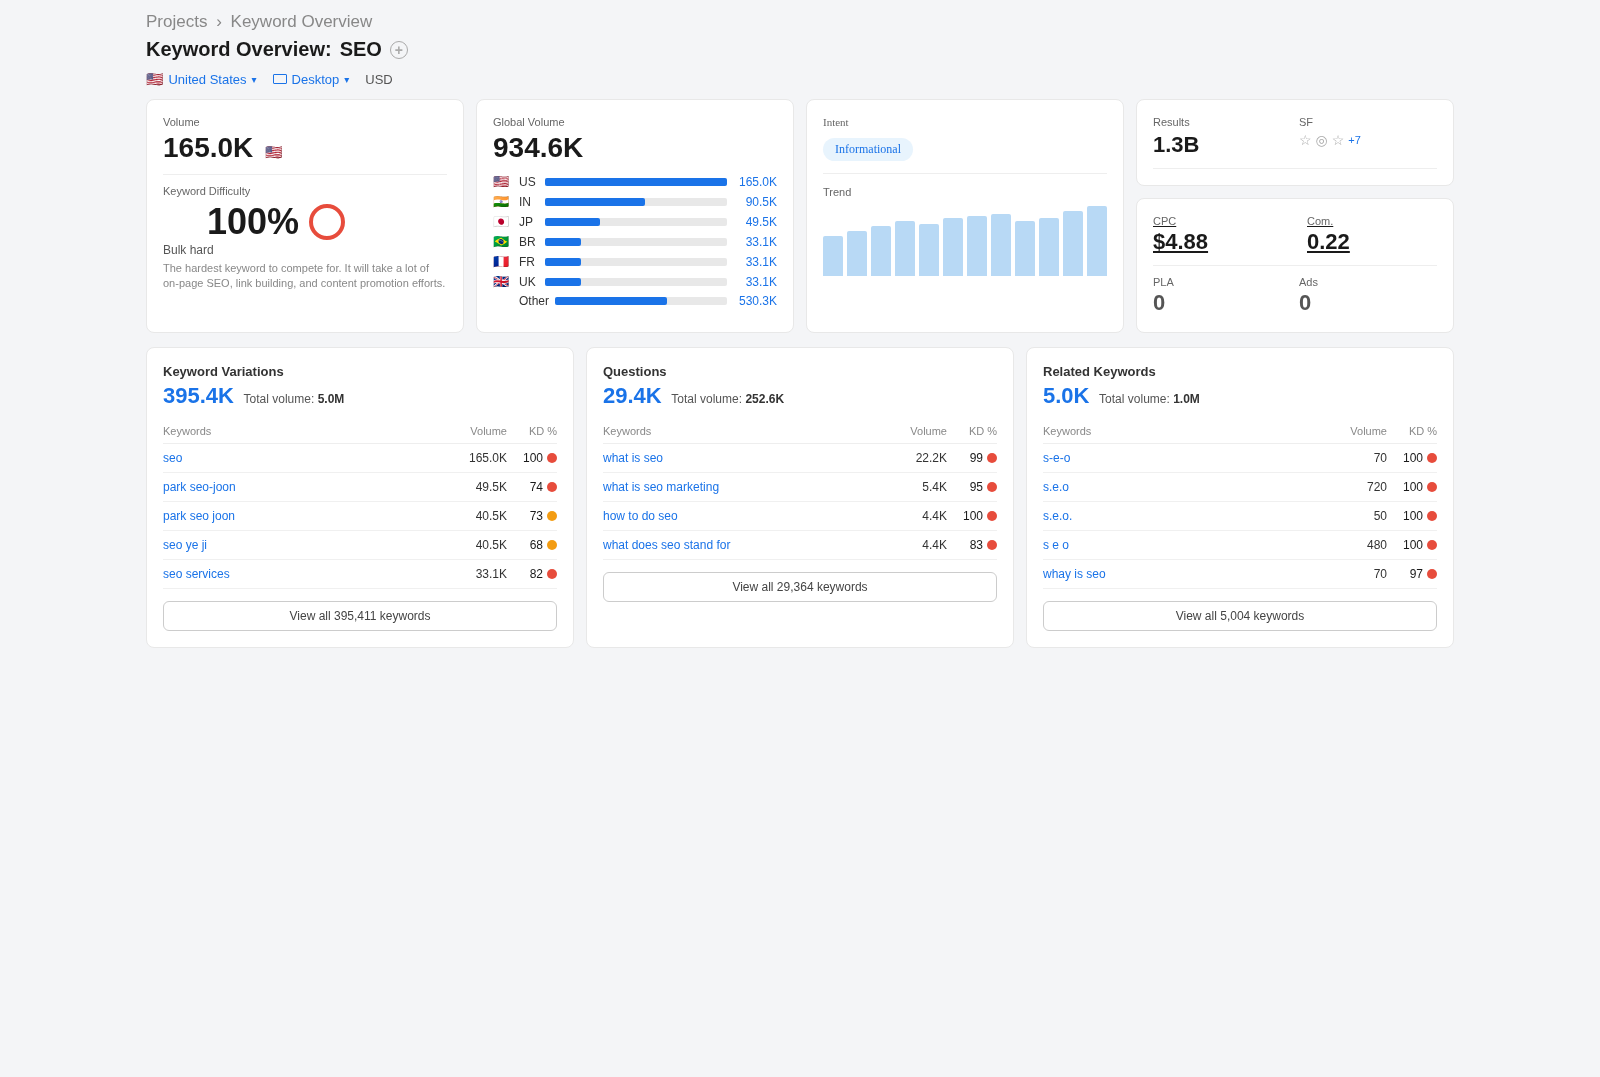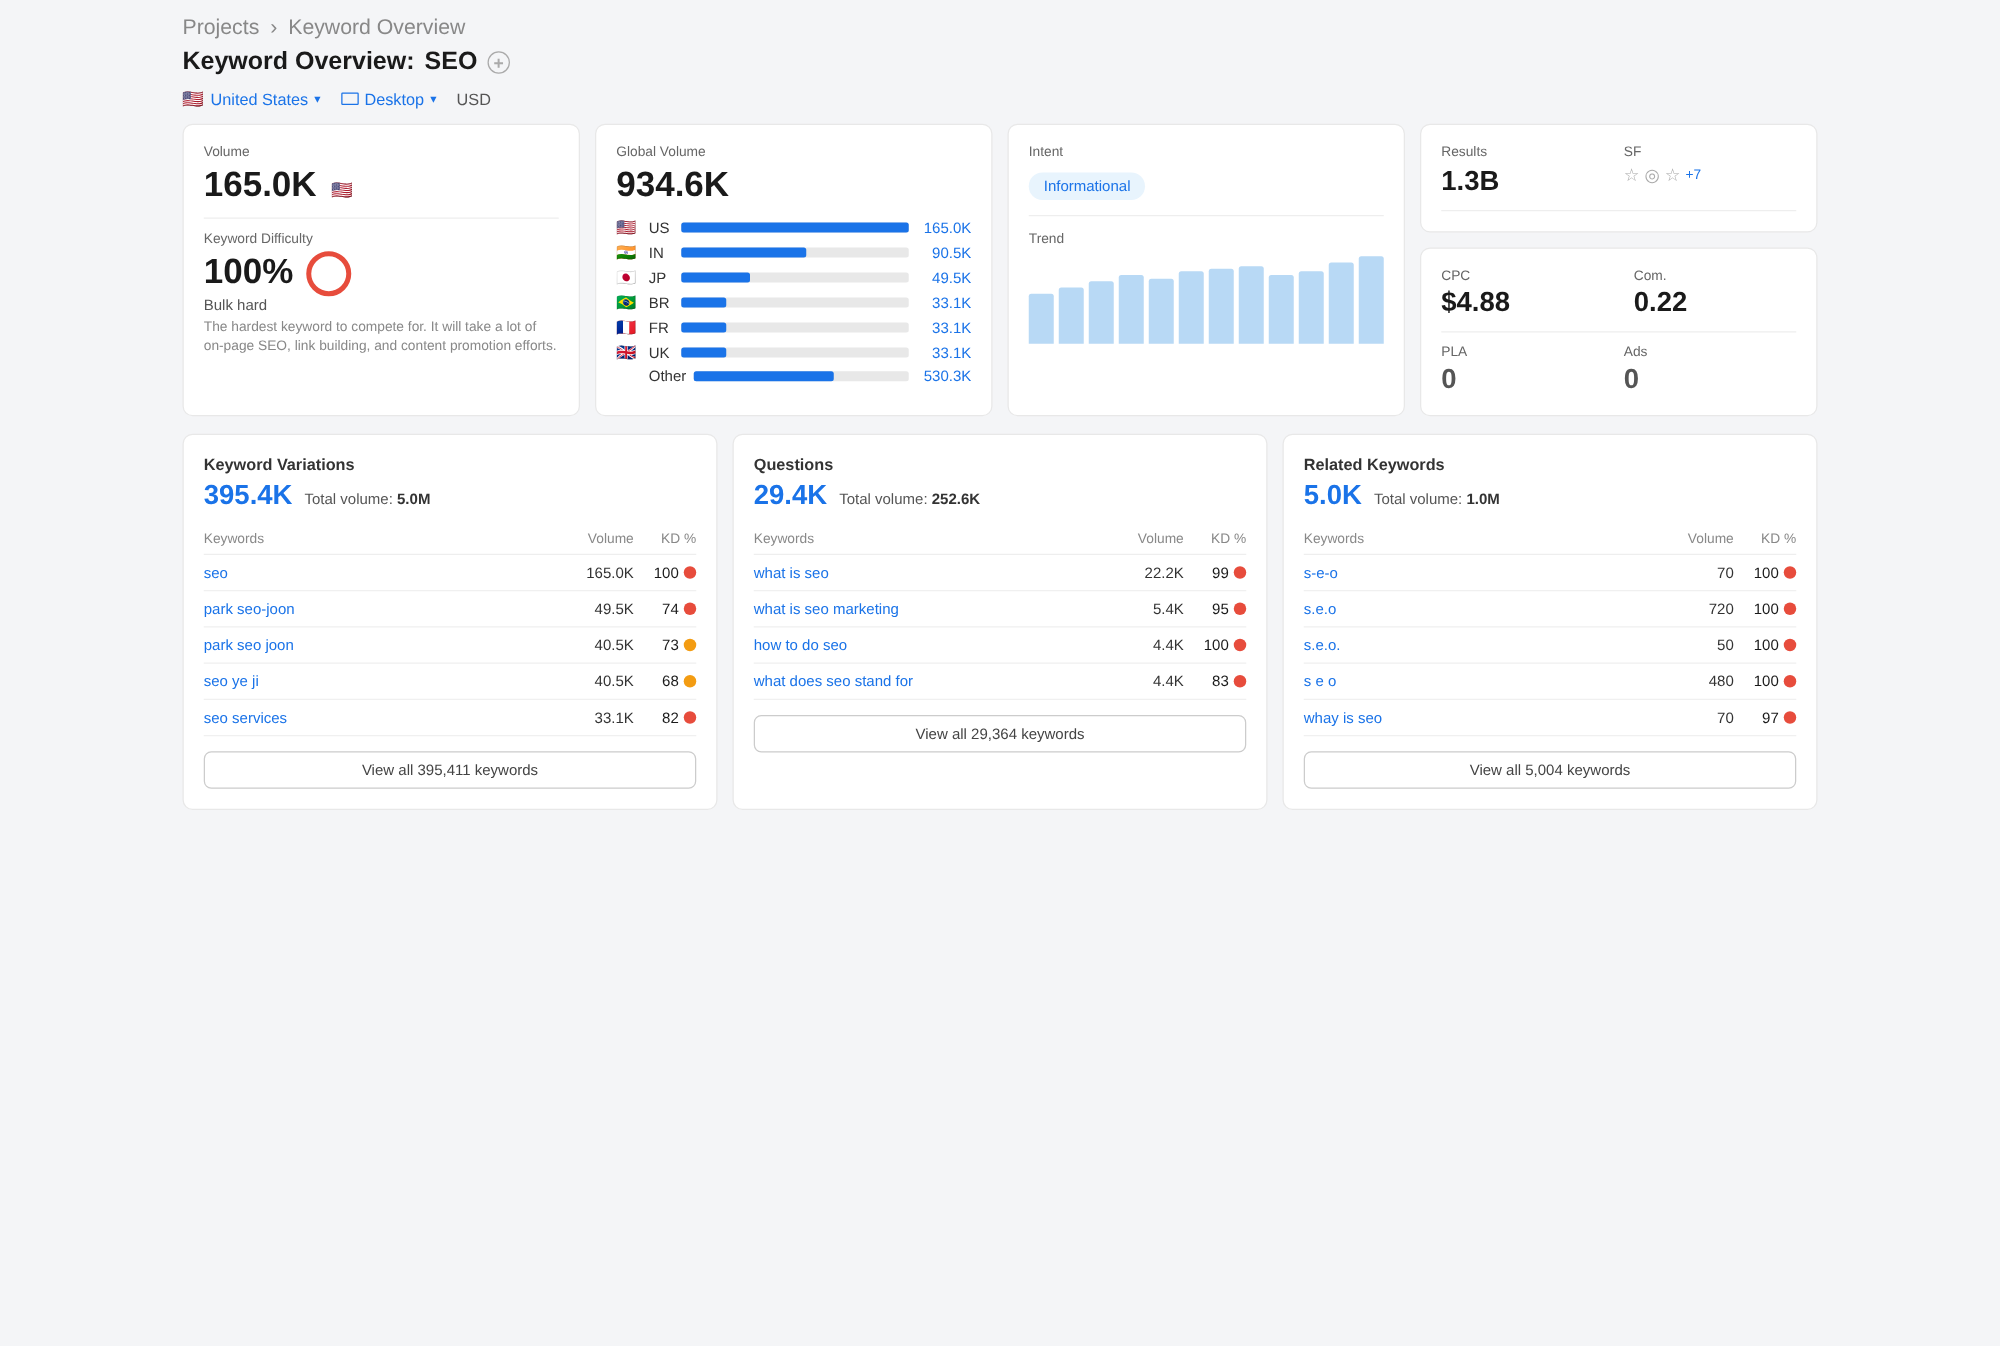--- a/index.html
+++ b/index.html
@@ -18,21 +18,21 @@
     .currency { color: #555; font-size: 13px; }
     .tabs { display: flex; gap: 0; border-bottom: 1px solid #ddd; margin-bottom: 14px; }
     .tab { padding: 8px 14px 8px 14px; cursor: pointer; font-size: 13px; color: #555; border-bottom: 2px solid transparent; margin-bottom: -1px; }
     .tab.active { color: #1a73e8; border-bottom: 2px solid #1a73e8; font-weight: 500; }
     .main-grid { display: grid; grid-template-columns: 1fr 1fr 1fr 1fr; gap: 12px; margin-bottom: 14px; }
     .card { background: #fff; border-radius: 8px; padding: 16px; border: 1px solid #e8e8e8; }
     .card-label { font-size: 11px; color: #666; margin-bottom: 4px; text-transform: none; }
     .card-big { font-size: 28px; font-weight: 700; margin-bottom: 2px; }
     .divider { border: none; border-top: 1px solid #eee; margin: 10px 0; }
     .kd-label { font-size: 11px; color: #666; margin-bottom: 4px; }
-    .kd-value { font-size: 28px; font-weight: 700; display: flex; align-items: flex-start; gap: 10px; }
+    .kd-value { font-size: 36px; font-weight: 700; display: flex; align-items: center; gap: 10px; margin-left: 44px; }
     .kd-circle { width: 36px; height: 36px; border-radius: 50%; border: 4px solid #e74c3c; display: inline-block; }
     .kd-hard { font-size: 12px; color: #555; margin-bottom: 4px; }
     .kd-desc { font-size: 11px; color: #888; line-height: 1.4; margin-top: 4px; }
     
     .gv-card { grid-column: span 1; }
     .gv-big { font-size: 28px; font-weight: 700; margin-bottom: 10px; }
     .country-row { display: flex; align-items: center; gap: 6px; margin-bottom: 5px; }
     .country-flag { font-size: 13px; min-width: 20px; }
     .country-code { font-size: 12px; color: #333; min-width: 20px; }
     .bar-bg { background: #e8e8e8; border-radius: 2px; height: 8px; flex: 1; }
@@ -68,21 +68,21 @@
     .td-val { font-size: 12px; color: #333; text-align: right; }
     .td-kd { display: flex; align-items: center; justify-content: flex-end; gap: 4px; font-size: 12px; }
     .dot { width: 10px; height: 10px; border-radius: 50%; display: inline-block; }
     .dot-red { background: #e74c3c; }
     .dot-orange { background: #f39c12; }
     .dot-yellow { background: #f1c40f; }
     .view-all-btn { margin-top: 12px; display: block; width: 100%; padding: 7px 0; border: 1px solid #ccc; background: #fff; border-radius: 6px; font-size: 12px; color: #444; cursor: pointer; text-align: center; }
     .monitor-icon { width: 14px; height: 10px; border: 1.5px solid #1a73e8; border-radius: 1px; display: inline-block; position: relative; vertical-align: middle; }
     .top-right-card { display: flex; flex-direction: column; }
     .top-right-top { display: grid; grid-template-columns: 1fr 1fr; gap: 8px; padding-bottom: 10px; border-bottom: 1px solid #eee; }
-    .intent-top { margin-bottom: 12px; padding-bottom: 12px; border-bottom: 1px solid #eee; }
+    .intent-top { margin-bottom: 12px; padding-bottom: 12px; border-bottom: 1px solid #eee; font-family: Liberation Serif, serif; }
     .trend-section { flex: 1; }
   </style>
 </head>
 <body>
 
 <div class="page">
 
   <div class="breadcrumb">
     <span>Projects</span>
     <span class="sep">›</span>
@@ -231,21 +231,21 @@
               <span class="sf-icon">☆</span>
               <span class="sf-icon">◎</span>
               <span class="sf-icon">☆</span>
               <span class="sf-more">+7</span>
             </div>
           </div>
         </div>
       </div>
 
       <div class="card">
-        <div style="display:grid; grid-template-columns:1fr 1fr; gap:24px;">
+        <div style="display:grid; grid-template-columns:1fr 1fr; gap:24px;text-decoration:underline;">
           <div>
             <div class="metric-label">CPC</div>
             <div class="metric-val">$4.88</div>
           </div>
           <div>
             <div class="metric-label">Com.</div>
             <div class="metric-val">0.22</div>
           </div>
         </div>
         <hr class="divider">

